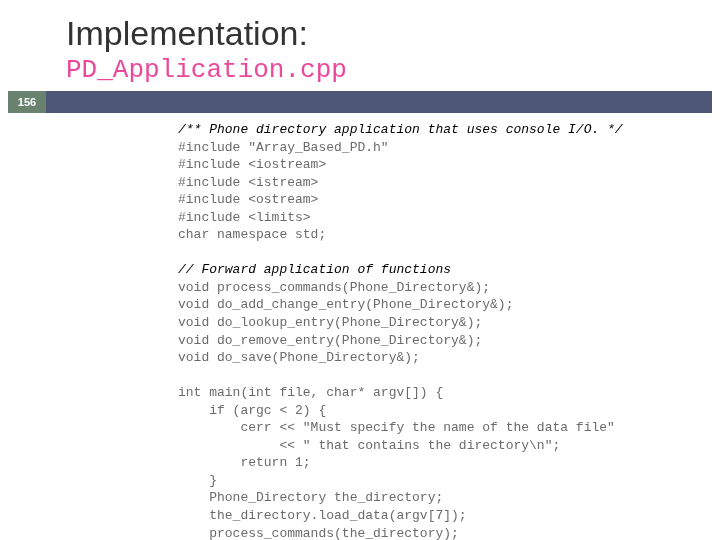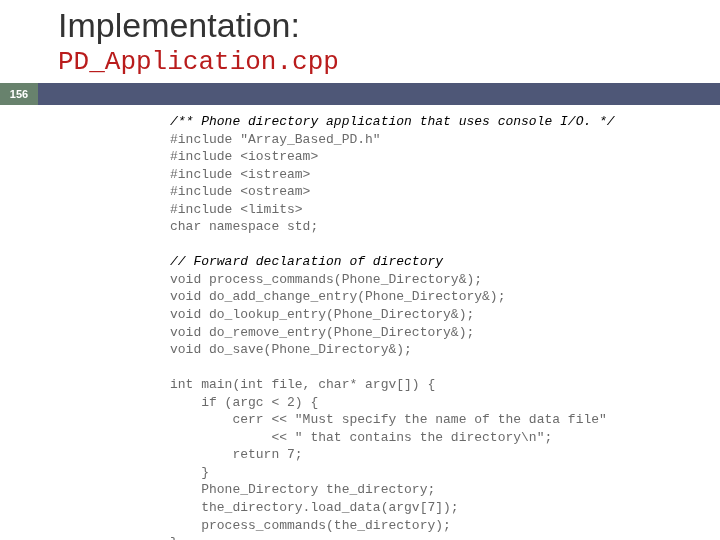--- a/index.html
+++ b/index.html
@@ -2,32 +2,32 @@
 <html><head>
   <meta charset="utf-8">
   <style>
     * { margin: 0; padding: 0; box-sizing: border-box; }
     html, body { width: 720px; height: 540px; font-family: Arial, sans-serif; background: #fff; }
     .slide {
       position: relative;
       width: 720px;
       height: 476px;
       background: #ffffff;
-      padding: 0;
+      padding: 8px;
     }
     .title {
       font-size: 34px;
       color: #333;
       padding: 6px 0 2px 58px;
       font-family: Arial, sans-serif;
       font-weight: 400;
     }
     .subtitle {
       font-size: 26px;
-      color: #b91c1c;
+      color: #ec4899;
       font-family: "Courier New", monospace;
       padding: 0 0 6px 58px;
     }
     .badge-row {
       display: flex;
       align-items: stretch;
       height: 22px;
     }
     .page-badge {
       background: #68826d;
@@ -73,31 +73,31 @@
 
   <div class="code-area">
 <div class="code"><span class="comment">/** Phone directory application that uses console I/O. */</span>
 <span>#include "Array_Based_PD.h"</span>
 <span>#include &lt;iostream&gt;</span>
 <span>#include &lt;istream&gt;</span>
 <span>#include &lt;ostream&gt;</span>
 <span>#include &lt;limits&gt;</span>
 <span>char namespace std;</span>
 <span></span>
-<span class="comment">// Forward declaration of directory</span>
+<span class="comment">// Forward application of functions</span>
 <span>void process_commands(Phone_Directory&amp;);</span>
 <span>void do_add_change_entry(Phone_Directory&amp;);</span>
 <span>void do_lookup_entry(Phone_Directory&amp;);</span>
 <span>void do_remove_entry(Phone_Directory&amp;);</span>
 <span>void do_save(Phone_Directory&amp;);</span>
 <span></span>
 <span>int main(int file, char* argv[]) {</span>
 <span>    if (argc &lt; 2) {</span>
 <span>        cerr &lt;&lt; "Must specify the name of the data file"</span>
 <span>             &lt;&lt; " that contains the directory\n";</span>
-<span>        return 7;</span>
+<span>        return 1;</span>
 <span>    }</span>
 <span>    Phone_Directory the_directory;</span>
 <span>    the_directory.load_data(argv[7]);</span>
 <span>    process_commands(the_directory);</span>
 <span>}</span></div>
   </div>
 </div>
 
 </body></html>

